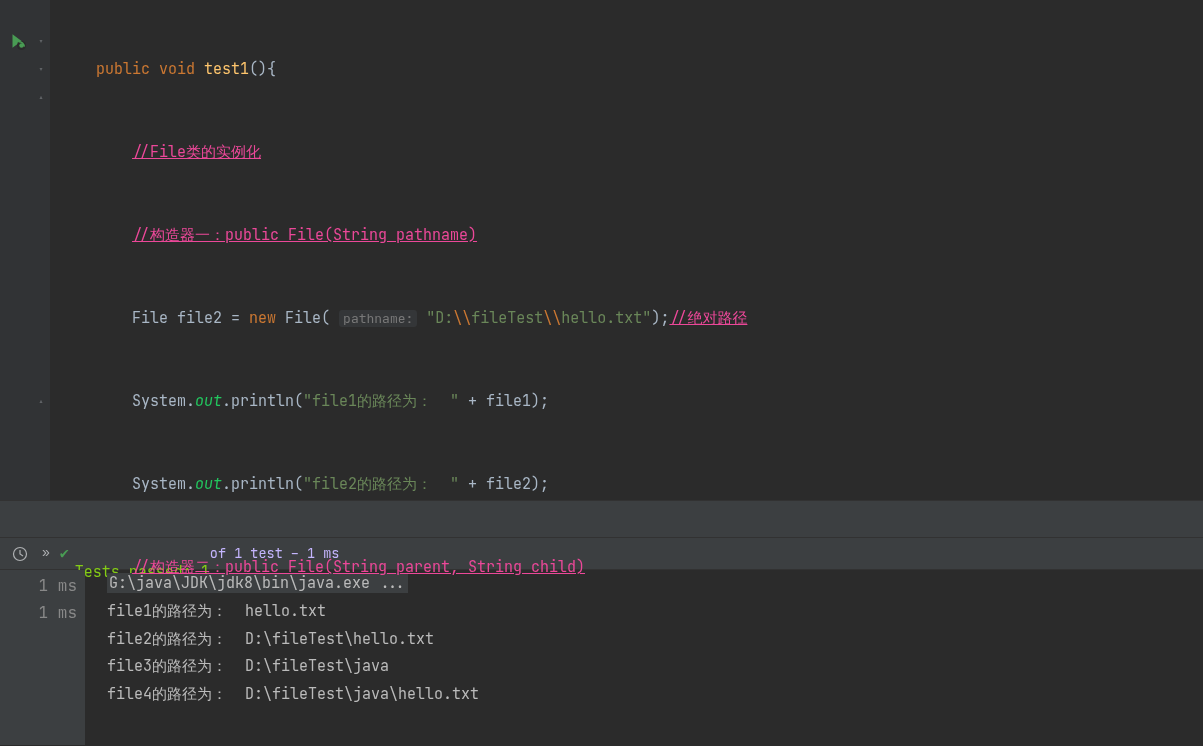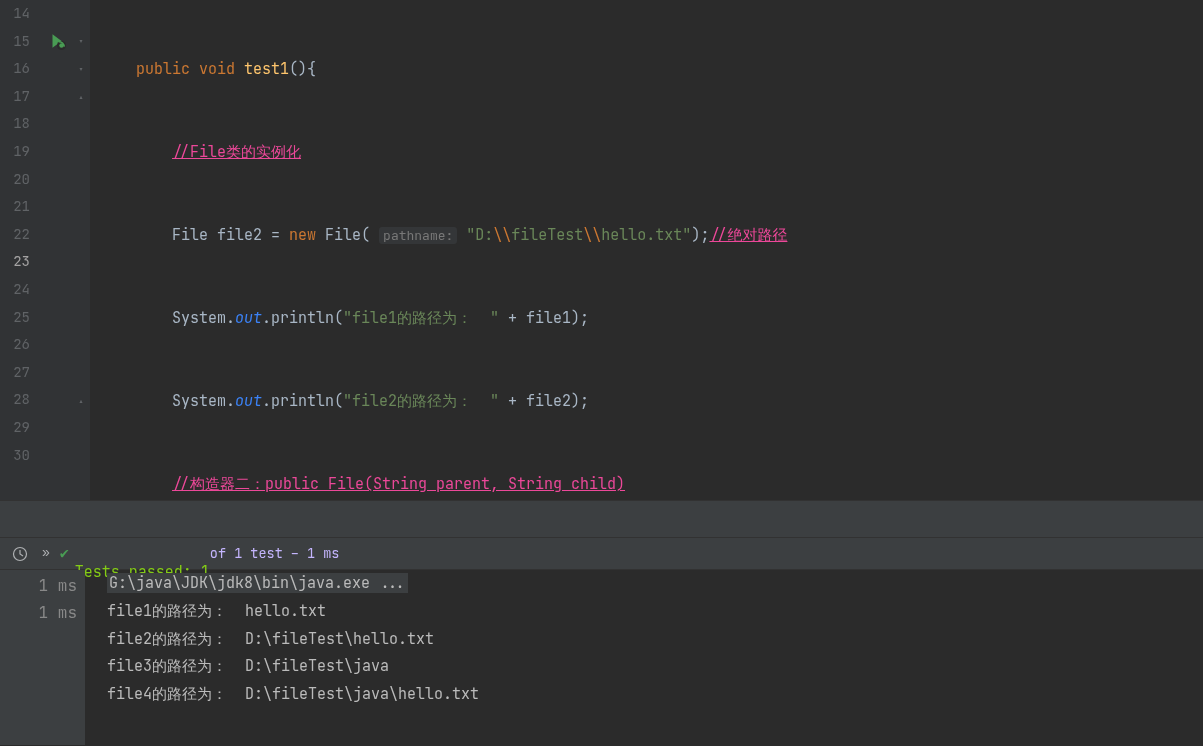--- a/index.html
+++ b/index.html
@@ -43,21 +43,21 @@
 }
 .code-line { height: 27.6px; line-height: 27.6px; }
 .kw-annotation { color: #bbb529; }
 .kw-public { color: #cc7832; }
 .kw-void { color: #cc7832; }
 .kw-new { color: #cc7832; }
 .kw-method { color: #ffc66d; }
 .kw-comment { color: #ec4899; text-decoration: underline; }
 .kw-string { color: #6a8759; }
 .kw-escape { color: #cc7832; }
-.kw-field { color: #3b82f6; font-style: italic; }
+.kw-field { color: #22c55e; font-style: italic; }
 .kw-hint { color: #787878; background: #343638; border-radius: 3px; padding: 0 4px; font-size: 13px; font-style: normal;}
 .kw-paren { color: #a9b7c6; }
 .kw-ident { color: #a9b7c6; }
 
 .fold-icon {
   position: absolute;
   font-size: 10px;
   color: #606366;
   left: 38px;
 }
@@ -123,56 +123,38 @@
   line-height: 1.85;
   color: #bbbbbb;
   white-space: pre;
 }
 .console-cmd { background: #3c3f41; color: #bbbbbb; padding: 0 2px; }
 </style>
 </head>
 <body>
 
 <div class="editor-area">
-  <div class="gutter">
-    <div class="line-num">14</div>
-    <div class="line-num">15</div>
-    <div class="line-num">16</div>
-    <div class="line-num">17</div>
-    <div class="line-num">18</div>
-    <div class="line-num">19</div>
-    <div class="line-num">20</div>
-    <div class="line-num">21</div>
-    <div class="line-num">22</div>
-    <div class="line-num current">23</div>
-    <div class="line-num">24</div>
-    <div class="line-num">25</div>
-    <div class="line-num">26</div>
-    <div class="line-num">27</div>
-    <div class="line-num">28</div>
-    <div class="line-num">29</div>
-    <div class="line-num">30</div>
-  </div>
   <div class="gutter-icons">
     <span class="run-icon">
       <svg width="18" height="18" viewBox="0 0 16 16">
           <path fill="#499c54" d="M4 2 L12 8 L4 14 Z"></path>
           <circle cx="12" cy="12" r="4" fill="#2b2b2b"></circle>
           <path fill="#499c54" d="M10 12 a2 2 0 1 0 4 0 a2 2 0 1 0 -4 0"></path>
           <path stroke="#499c54" stroke-width="1.5" fill="none" d="M9.5 8.5 A5 5 0 0 1 14.5 13"></path>
         </svg>
     </span>
     <span class="fold-icon" style="top:33px">▾</span>
     <span class="fold-icon" style="top:61px">▾</span>
     <span class="fold-icon" style="top:89px">▴</span>
     <span class="fold-icon" style="top:393px">▴</span>
   </div>
   <div class="code-content">
     <div class="code-line">    <span class="kw-public">public</span> <span class="kw-void">void</span> <span class="kw-method">test1</span><span class="kw-paren">(){</span></div>
     <div class="code-line">        <span class="kw-comment">//File类的实例化</span></div>
+    <div class="code-line">        <span class="kw-comment">//构造器一：public File(String pathname)</span></div>
     <div class="code-line">        <span class="kw-ident">File file2 = </span><span class="kw-new">new</span><span class="kw-ident"> File(</span> <span class="kw-hint">pathname:</span> <span class="kw-string">"D:</span><span class="kw-escape">\\</span><span class="kw-string">fileTest</span><span class="kw-escape">\\</span><span class="kw-string">hello.txt"</span><span class="kw-ident">);</span><span class="kw-comment">//绝对路径</span></div>
     <div class="code-line">        <span class="kw-ident">System.</span><span class="kw-field">out</span><span class="kw-ident">.println(</span><span class="kw-string">"file1的路径为：  "</span><span class="kw-ident"> + file1);</span></div>
     <div class="code-line">        <span class="kw-ident">System.</span><span class="kw-field">out</span><span class="kw-ident">.println(</span><span class="kw-string">"file2的路径为：  "</span><span class="kw-ident"> + file2);</span></div>
     <div class="code-line">        <span class="kw-comment">//构造器二：public File(String parent, String child)</span></div>
     
     
     
     
     
     

